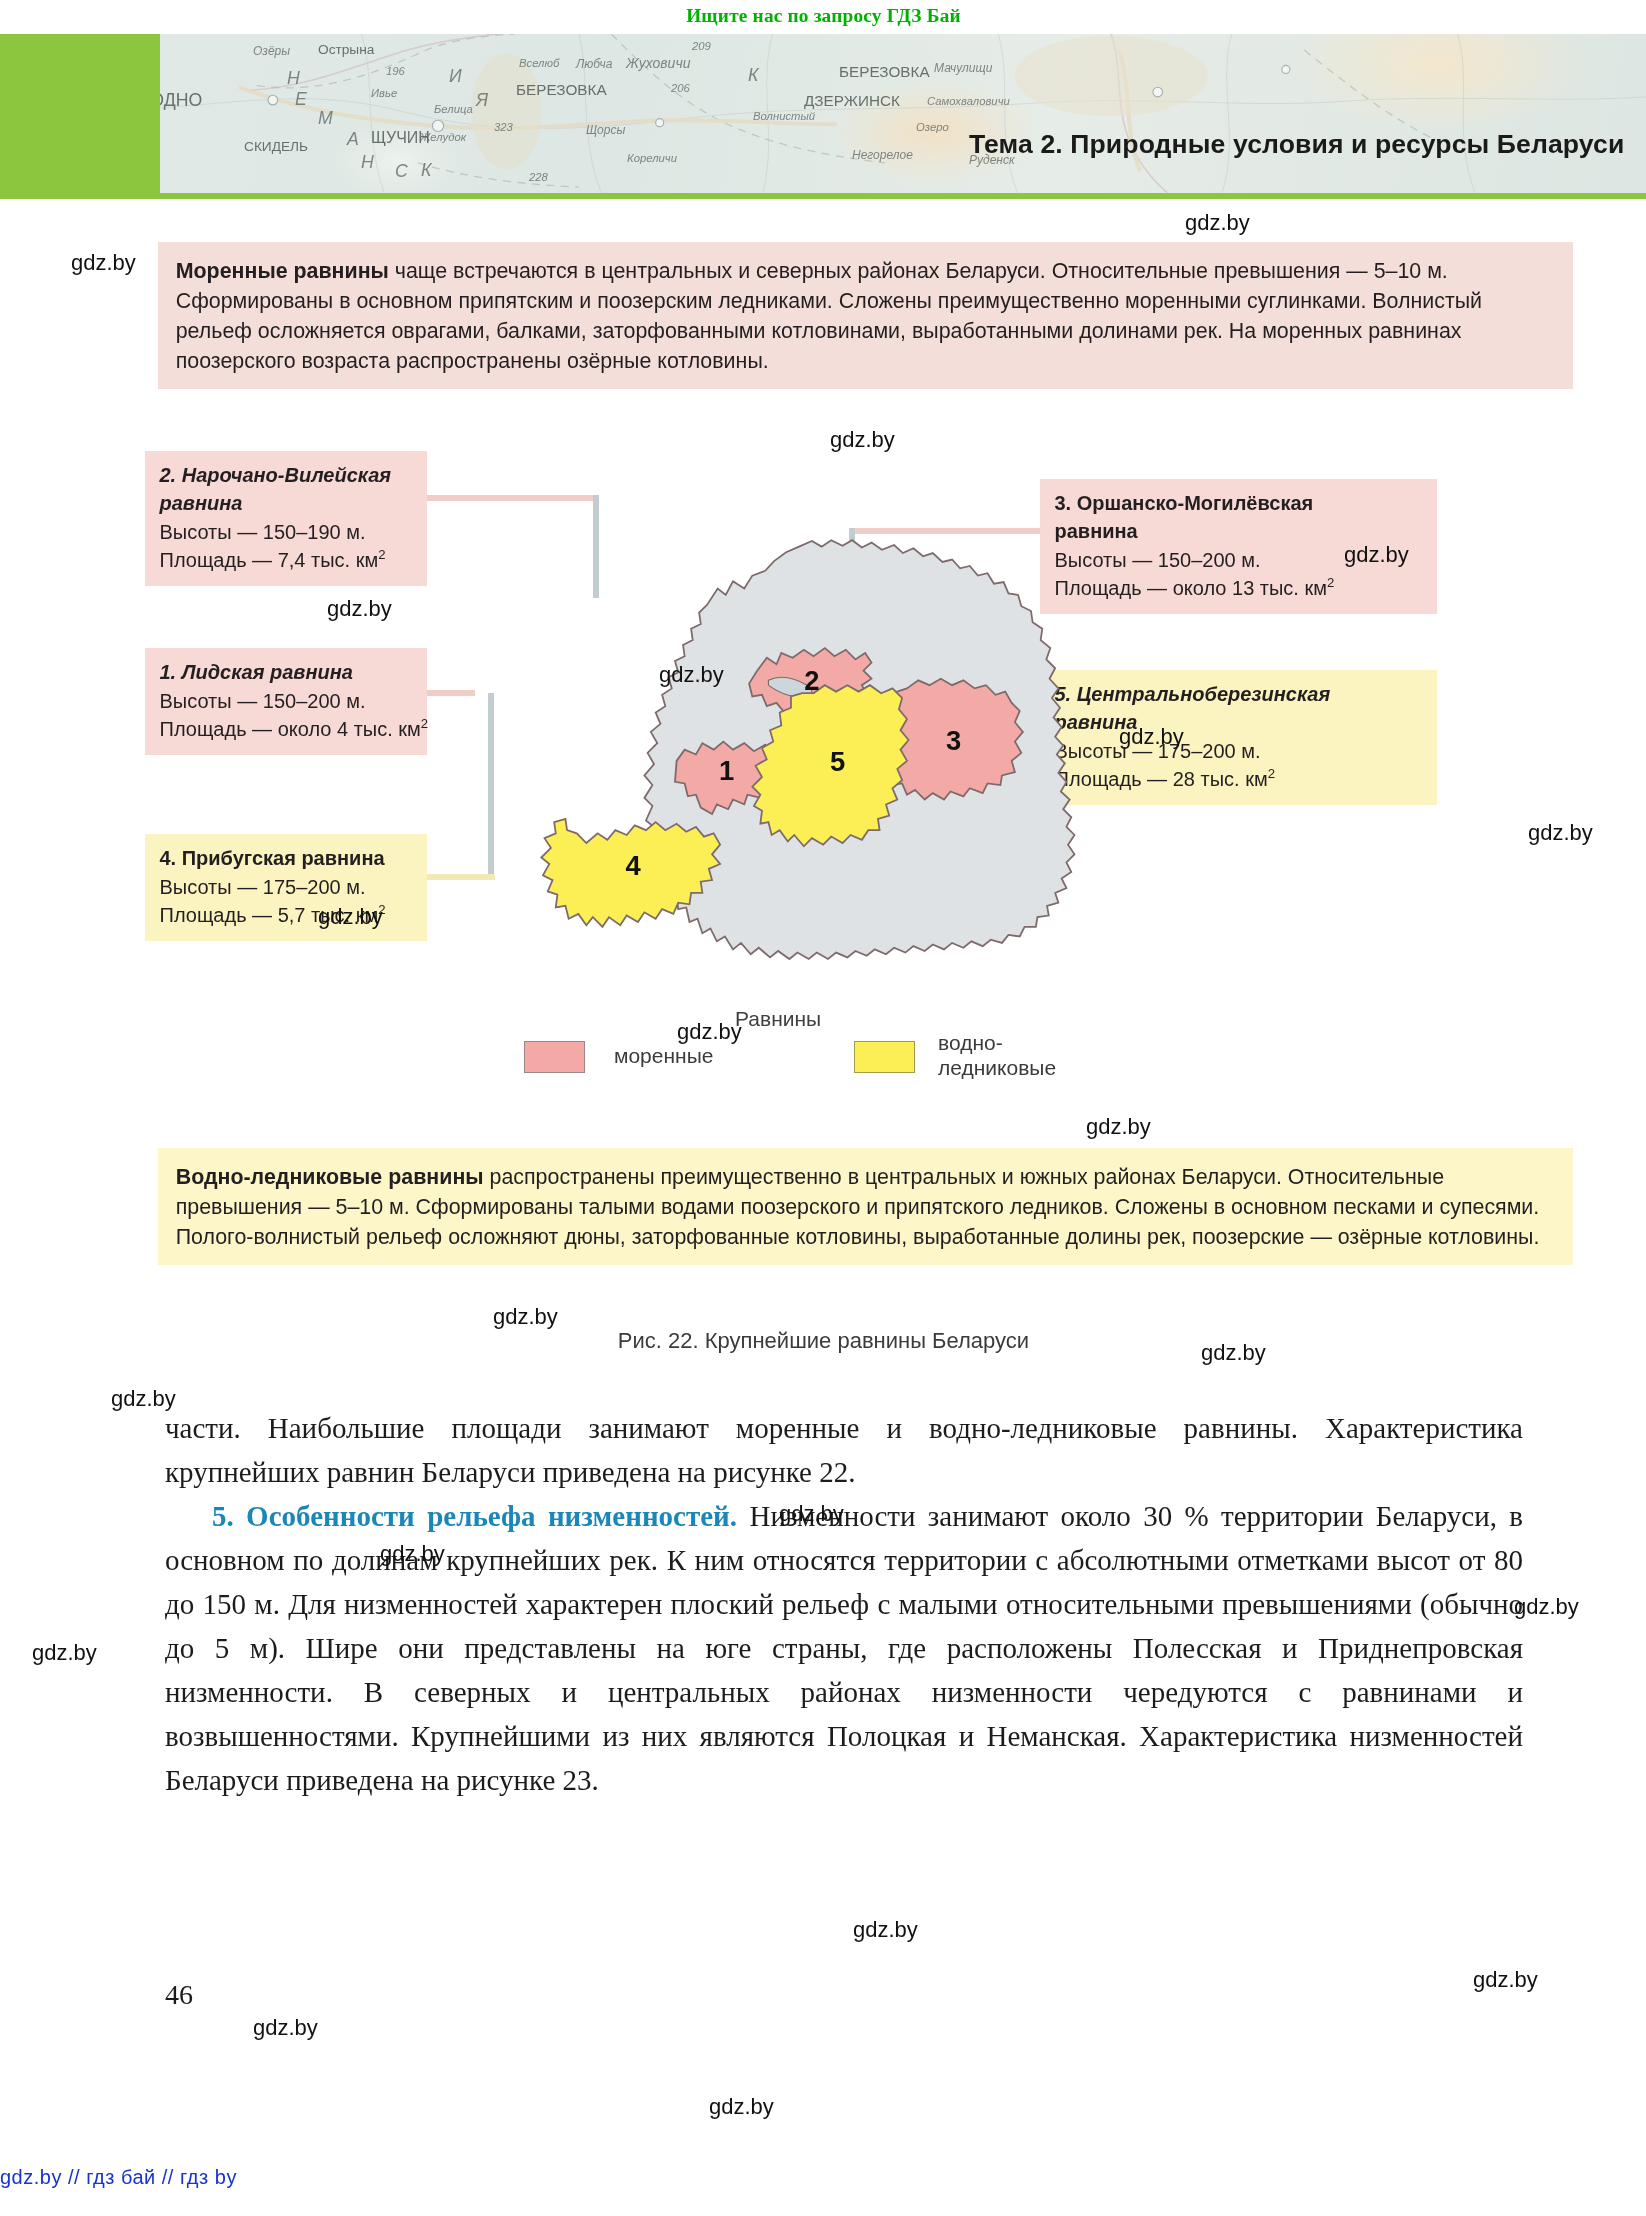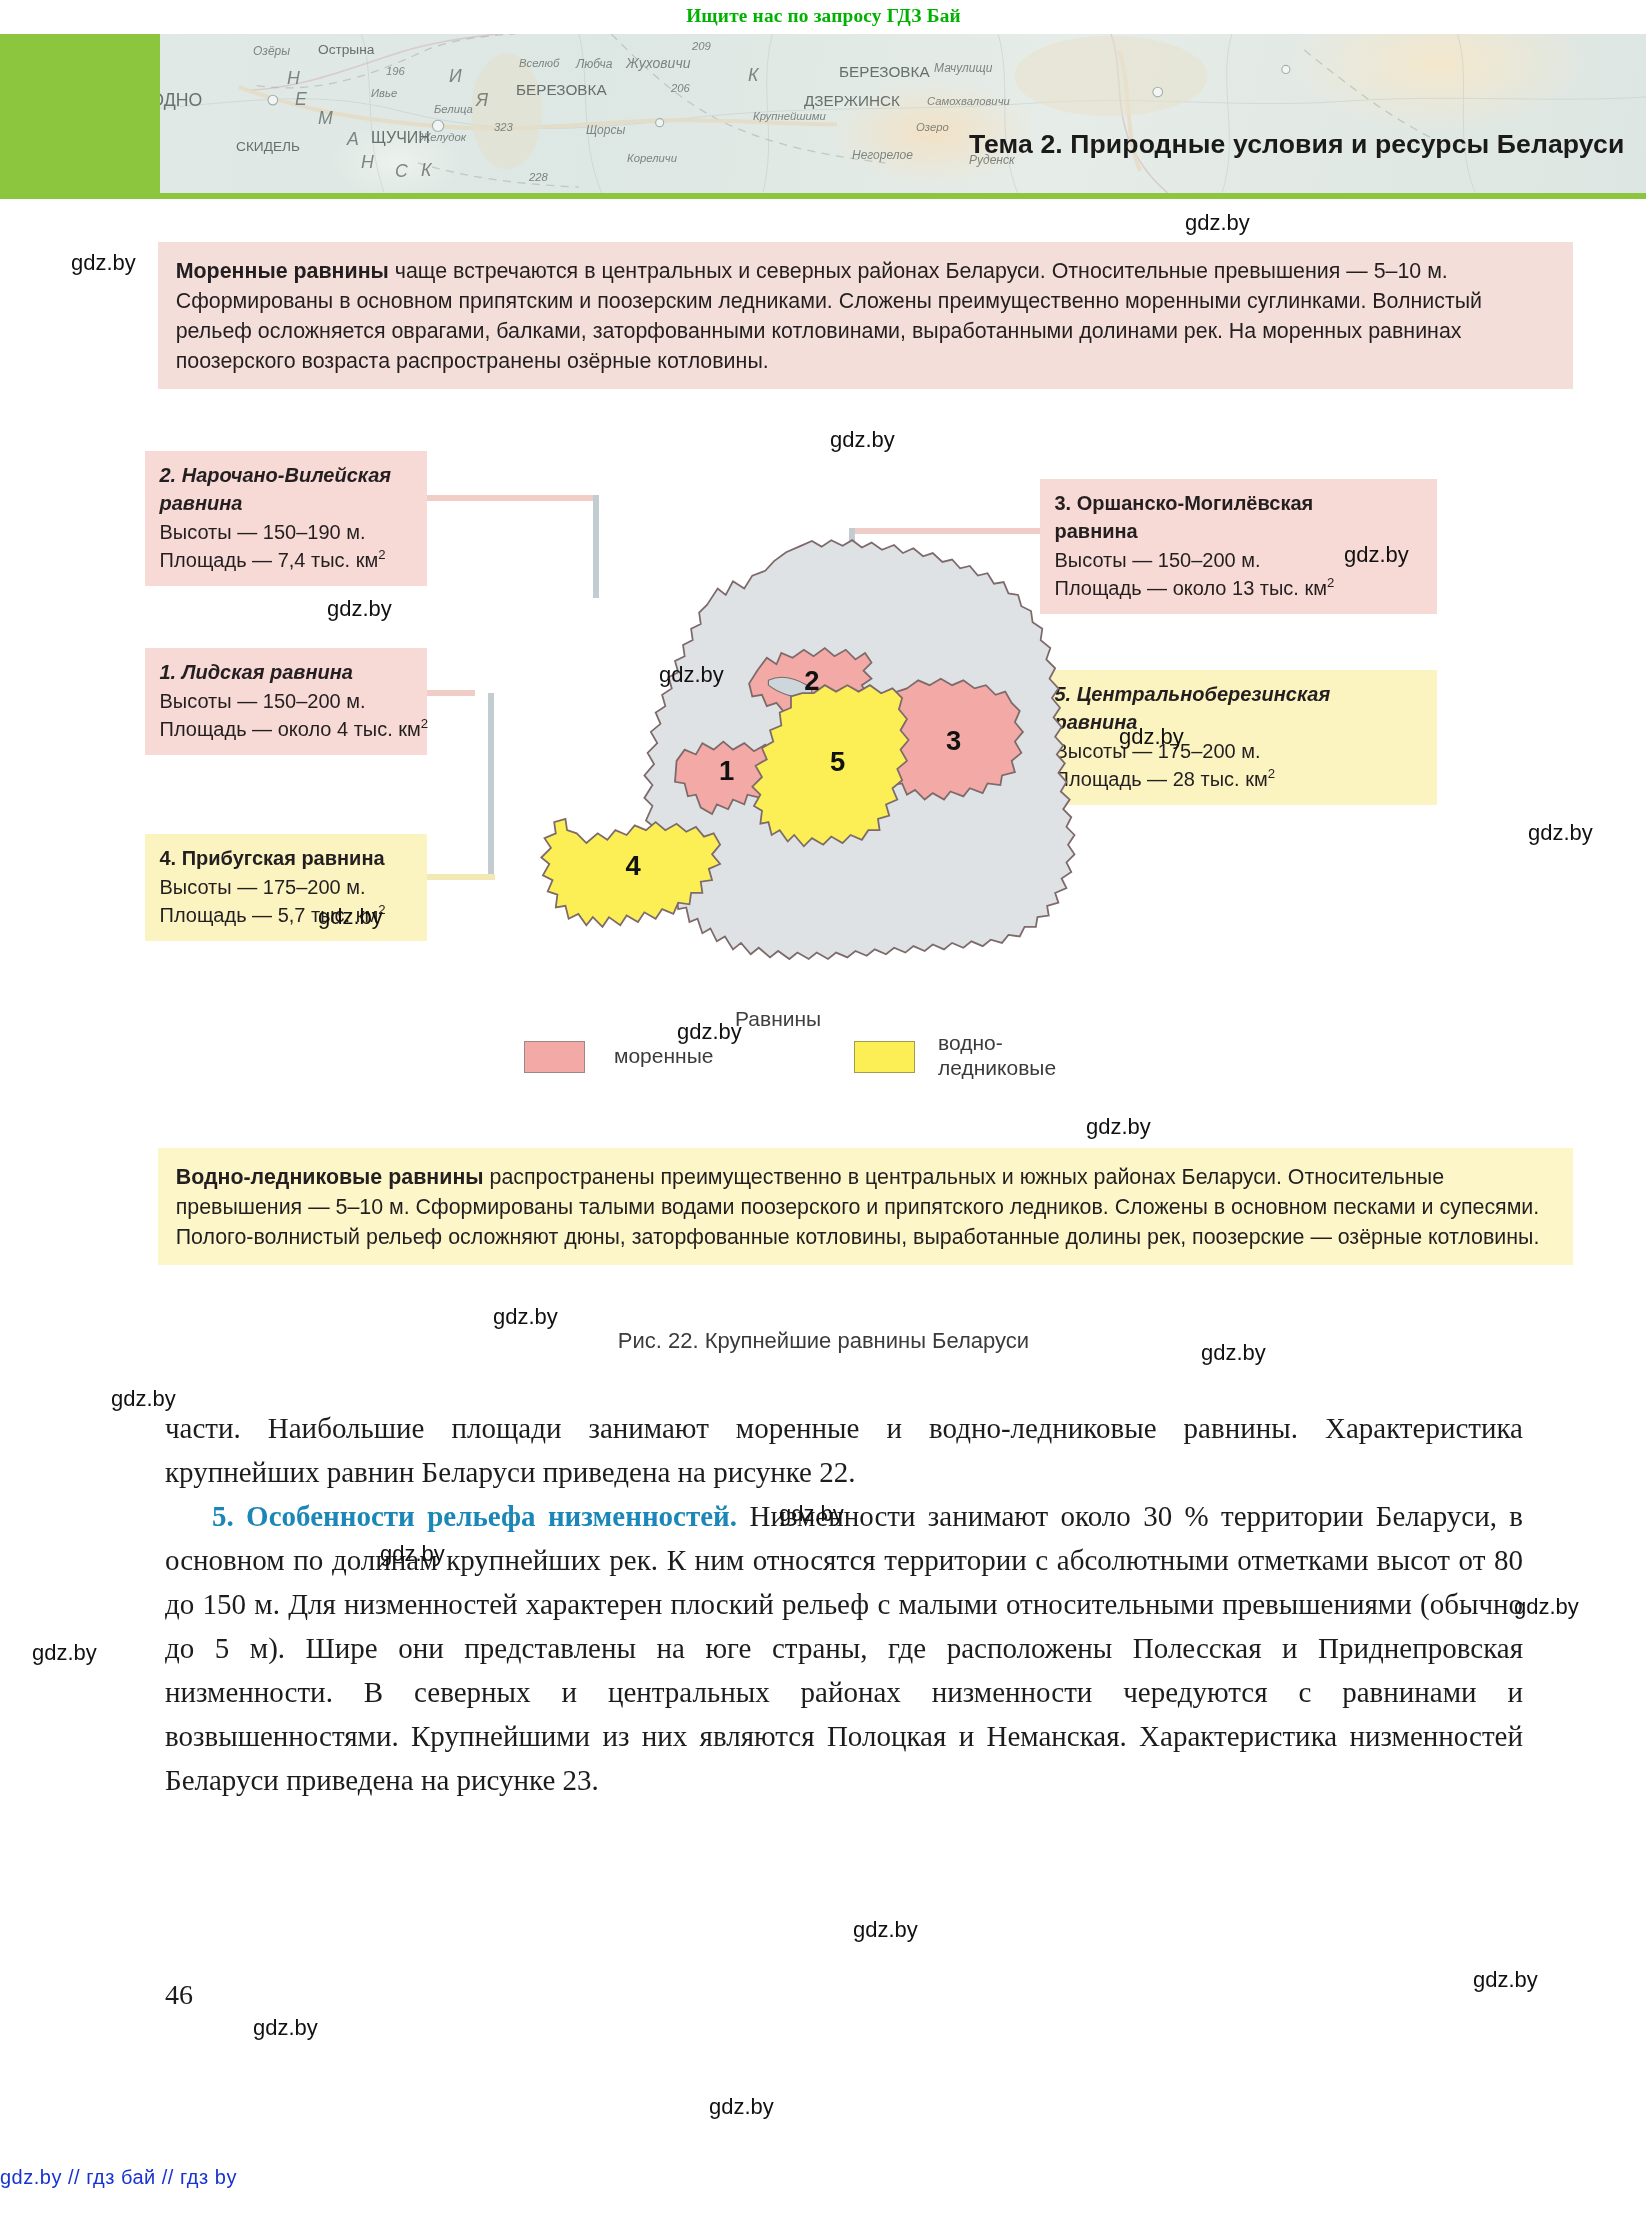--- a/index.html
+++ b/index.html
@@ -294,21 +294,21 @@
         <circle cx="345" cy="114" r="7"></circle>
         <circle cx="620" cy="110" r="5"></circle>
         <circle cx="1238" cy="72" r="6"></circle>
         <circle cx="1397" cy="44" r="5"></circle>
       </g>
     </svg>
     <div id="map-label-layer">
         <span class="mp-label" style="left: 93px; top: 9.7px; font-size: 12px; font-style: italic; opacity: 0.75;">Озёры</span>
         <span class="mp-label" style="left: 158px; top: 8px; font-size: 13.7px; font-style: normal; opacity: 0.9;">Острына</span>
         <span class="mp-label" style="left: -9.7px; top: 56px; font-size: 17.7px; font-style: normal; opacity: 0.9;">ОДНО</span>
-        <span class="mp-label" style="left: 76px; top: 105px; font-size: 13.7px; font-style: normal; opacity: 0.9;">СКИДЕЛЬ</span>
+        <span class="mp-label" style="left: 84px; top: 105px; font-size: 13.7px; font-style: normal; opacity: 0.9;">СКИДЕЛЬ</span>
         <span class="mp-label" style="left: 211px; top: 95px; font-size: 16px; font-style: normal; opacity: 0.9;">ЩУЧИН</span>
         <span class="mp-label" style="left: 127px; top: 34px; font-size: 17.7px; font-style: italic; opacity: 0.75;">Н</span>
         <span class="mp-label" style="left: 135px; top: 55px; font-size: 17.7px; font-style: italic; opacity: 0.75;">Е</span>
         <span class="mp-label" style="left: 158px; top: 74px; font-size: 17.7px; font-style: italic; opacity: 0.75;">М</span>
         <span class="mp-label" style="left: 187px; top: 95px; font-size: 17.7px; font-style: italic; opacity: 0.75;">А</span>
         <span class="mp-label" style="left: 201px; top: 118px; font-size: 17.7px; font-style: italic; opacity: 0.75;">Н</span>
         <span class="mp-label" style="left: 235px; top: 127px; font-size: 17.7px; font-style: italic; opacity: 0.75;">С</span>
         <span class="mp-label" style="left: 261px; top: 126px; font-size: 17.7px; font-style: italic; opacity: 0.75;">К</span>
         <span class="mp-label" style="left: 289px; top: 32px; font-size: 17.7px; font-style: italic; opacity: 0.75;">И</span>
         <span class="mp-label" style="left: 316px; top: 56px; font-size: 17.7px; font-style: italic; opacity: 0.75;">Я</span>
@@ -318,21 +318,21 @@
         <span class="mp-label" style="left: 356px; top: 47px; font-size: 15.3px; font-style: normal; opacity: 0.9;">БЕРЕЗОВКА</span>
         <span class="mp-label" style="left: 426px; top: 89px; font-size: 12px; font-style: italic; opacity: 0.75;">Щорсы</span>
         <span class="mp-label" style="left: 274px; top: 69px; font-size: 11.3px; font-style: italic; opacity: 0.75;">Белица</span>
         <span class="mp-label" style="left: 260px; top: 97px; font-size: 11.3px; font-style: italic; opacity: 0.75;">Желудок</span>
         <span class="mp-label" style="left: 211px; top: 53px; font-size: 11.3px; font-style: italic; opacity: 0.75;">Ивье</span>
         <span class="mp-label" style="left: 448px; top: 118px; font-size: 11.3px; font-style: italic; opacity: 0.75; margin-left: 19px;">Кореличи</span>
         <span class="mp-label" style="left: 679px; top: 29px; font-size: 15.3px; font-style: normal; opacity: 0.9;">БЕРЕЗОВКА</span>
         <span class="mp-label" style="left: 774px; top: 27px; font-size: 12px; font-style: italic; opacity: 0.75;">Мачулищи</span>
         <span class="mp-label" style="left: 644px; top: 58px; font-size: 15.3px; font-style: normal; opacity: 0.9;">ДЗЕРЖИНСК</span>
         <span class="mp-label" style="left: 767px; top: 61px; font-size: 11.3px; font-style: italic; opacity: 0.75;">Самохваловичи</span>
-        <span class="mp-label" style="left: 593px; top: 76px; font-size: 11.3px; font-style: italic; opacity: 0.75;">Крупнейшими</span>
+        <span class="mp-label" style="left: 593px; top: 76px; font-size: 11.3px; font-style: italic; opacity: 0.75;">Волнистый</span>
         <span class="mp-label" style="left: 756px; top: 87px; font-size: 11.3px; font-style: italic; opacity: 0.75;">Озеро</span>
         <span class="mp-label" style="left: 692px; top: 114px; font-size: 12px; font-style: italic; opacity: 0.75;">Негорелое</span>
         <span class="mp-label" style="left: 809px; top: 119px; font-size: 12px; font-style: italic; opacity: 0.75;">Руденск</span>
         <span class="mp-label" style="left: 588px; top: 31px; font-size: 17.7px; font-style: italic; opacity: 0.75;">К</span>
         <span class="mp-label" style="left: 334px; top: 87px; font-size: 11.3px; font-style: italic; opacity: 0.75;">323</span>
         <span class="mp-label" style="left: 369px; top: 137px; font-size: 11.3px; font-style: italic; opacity: 0.75;">228</span>
         <span class="mp-label" style="left: 511px; top: 48px; font-size: 11.3px; font-style: italic; opacity: 0.75;">206</span>
         <span class="mp-label" style="left: 226px; top: 31px; font-size: 11.3px; font-style: italic; opacity: 0.75;">196</span>
         <span class="mp-label" style="left: 532px; top: 6.4px; font-size: 11.3px; font-style: italic; opacity: 0.75;">209</span>
       </div>

